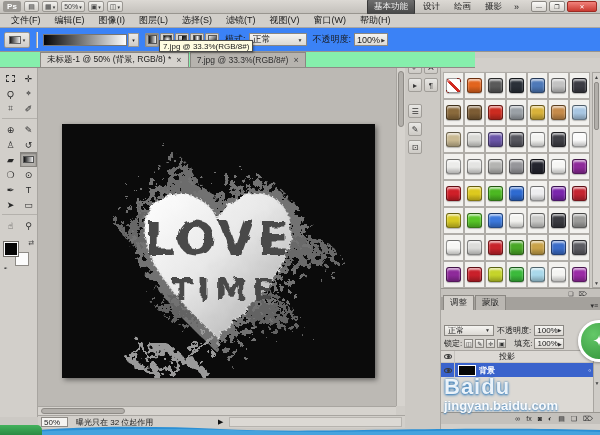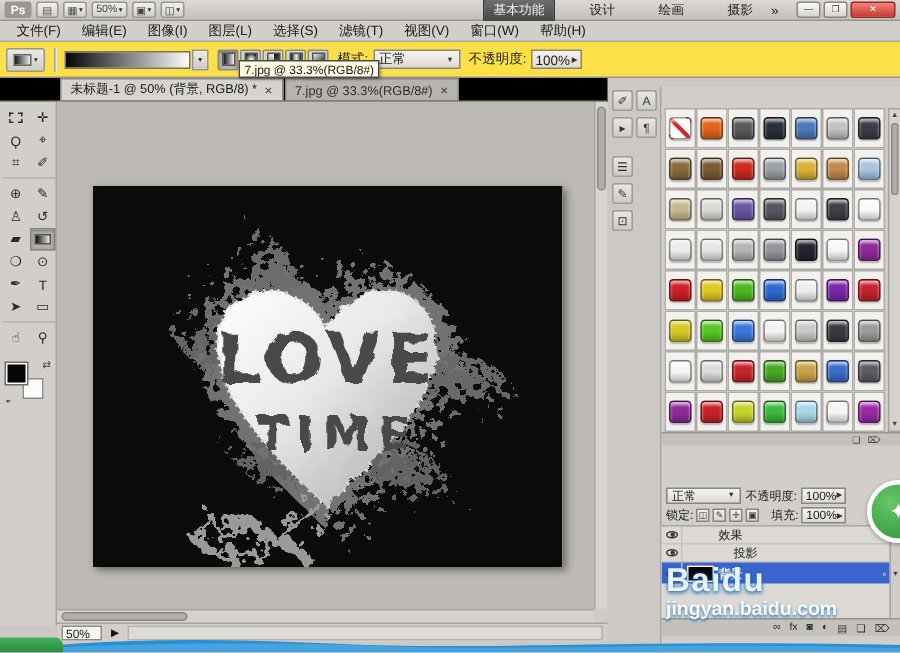--- a/index.html
+++ b/index.html
@@ -4,34 +4,34 @@
 <style>
   *{margin:0;padding:0;box-sizing:border-box}
   html,body{width:600px;height:435px;overflow:hidden}
   body{position:relative;font-family:"Liberation Sans","DejaVu Sans",sans-serif;font-size:9px;background:#ccc9c4;color:#1a1a1a}
 
   
   .titlebar{position:absolute;left:0;top:0;width:600px;height:14px;background:linear-gradient(#dcd9d4,#c4c1bc);border-bottom:1px solid #98958f;display:flex;align-items:center;gap:3px;padding:0 3px;z-index:5}
   .ps-logo{width:18px;height:11px;background:#9b9893;color:#fff;font-weight:bold;font-size:8px;display:flex;align-items:center;justify-content:center;border-radius:2px}
   .tb-icon{height:11px;min-width:15px;border:1px solid #9a9792;background:linear-gradient(#f1f0ed,#d2cfc9);font-size:7px;display:flex;align-items:center;justify-content:center;color:#444;border-radius:2px;padding:0 2px;gap:1px}
   .tb-drop{font-size:5px;color:#333}
-  .ws-group{margin-left:auto;display:flex;gap:17px;align-items:center}
+  .ws-group{margin-left:auto;display:flex;gap:2px;align-items:center}
   .ws-btn{padding:1px 6px;font-size:8.5px;border-radius:2px;color:#1a1a1a}
   .ws-btn.active{background:linear-gradient(#6e6e6e,#474747);color:#f0f0f0;border:1px solid #383838}
   .ws-more{font-size:9px;padding:0 3px}
   .win-controls{display:flex;gap:2px;margin-left:6px}
   .win-btn{width:16px;height:11px;border:1px solid #8a8782;background:linear-gradient(#fbfaf8,#d6d3ce);font-size:6px;display:flex;align-items:center;justify-content:center;border-radius:2px;color:#333}
   .win-btn.close{width:30px;background:linear-gradient(#f2837c,#c93a30);border-color:#9c2a22;color:#fff;font-weight:bold}
 
   
   .menubar{position:absolute;left:0;top:14px;width:600px;height:14px;background:#d2cfca;border-bottom:1px solid #aaa7a2;display:flex;align-items:center;padding-left:4px;z-index:5}
   .menu-item{padding:0 7px}
 
   
-  .optionsbar{position:absolute;left:0;top:28px;width:600px;height:24px;background:#fde047;border-bottom:1px solid #98958f;display:flex;align-items:center;gap:6px;padding:0 4px;z-index:5}
+  .optionsbar{position:absolute;left:0;top:28px;width:600px;height:24px;background:#3b82f6;border-bottom:1px solid #98958f;display:flex;align-items:center;gap:6px;padding:0 4px;z-index:5}
   .opt-tool{width:26px;height:16px;border:1px solid #9a9792;background:linear-gradient(#eceae7,#cfccc7);display:flex;align-items:center;justify-content:center;gap:2px;border-radius:2px}
   .mini-grad{width:12px;height:8px;border:1px solid #666;background:linear-gradient(90deg,#1a1a1a,#ececec)}
   .opt-sep{width:1px;height:16px;background:#a8a5a0;box-shadow:1px 0 0 #e8e7e4}
   .grad-preview-wrap{display:flex;align-items:center}
   .grad-preview{width:84px;height:12px;border:1px solid #78756f;background:linear-gradient(90deg,#050505,#fdfdfd)}
   .grad-drop{width:11px;height:14px;border:1px solid #9a9792;background:linear-gradient(#eceae7,#cfccc7);font-size:5px;display:flex;align-items:center;justify-content:center;margin-left:1px}
   .grad-types{display:flex;gap:1px}
   .gt{width:14px;height:14px;border:1px solid #8e8b86;background:#d6d3ce;display:flex;align-items:center;justify-content:center;border-radius:1px}
   .gt.sel{background:#b6b3ae;box-shadow:inset 0 1px 2px rgba(0,0,0,.35)}
   .gt i{display:block;width:9px;height:9px;border:1px solid #555}
@@ -42,21 +42,21 @@
   .gt-diamond i{background:linear-gradient(135deg,#eee,#111)}
   .mode-wrap{display:flex;align-items:center;gap:3px}
   .select-box{height:13px;border:1px solid #8a8782;background:linear-gradient(#f5f4f1,#dcd9d4);display:flex;align-items:center;justify-content:space-between;padding:0 3px;gap:4px}
   .sel-arrow{font-size:5px;color:#333}
   .num-box{width:34px;height:13px;border:1px solid #8a8782;background:linear-gradient(#f5f4f1,#dcd9d4);display:flex;align-items:center;justify-content:space-between;padding:0 2px}
   .chk{display:flex;align-items:center;gap:2px}
   .chk .box{width:8px;height:8px;border:1px solid #6a6a6a;background:#f8f8f6;font-size:7px;line-height:7px;text-align:center;color:#1a1a1a}
   .tooltip{position:absolute;left:159px;top:40px;height:12px;background:#fffce1;border:1px solid #4a4a4a;font-size:8px;padding:0 3px;display:flex;align-items:center;box-shadow:1px 1px 2px rgba(0,0,0,.35);z-index:50;white-space:nowrap}
 
   
-  .tabsbar{position:absolute;left:0;top:52px;width:405px;height:16px;background:#000000;border-bottom:1px solid #8e8b86;display:flex;align-items:flex-end;padding-left:40px;z-index:4}
+  .tabsbar{position:absolute;left:0;top:52px;width:475px;height:16px;background:#86efac;border-bottom:1px solid #8e8b86;display:flex;align-items:flex-end;padding-left:40px;z-index:4}
   .doc-tab{height:15px;display:flex;align-items:center;gap:5px;padding:0 6px;font-size:8.5px;border:1px solid #8a8782;border-bottom:none;margin-right:1px;white-space:nowrap}
   .doc-tab.active{background:#d6d3ce}
   .doc-tab.inactive{background:#b6b3ae;color:#2e2e2e}
   .tab-close{font-size:9px;color:#444}
 
   
   .toolbox{position:absolute;left:0;top:68px;width:38px;height:349px;background:#d2cfca;border-right:1px solid #a8a5a0;padding:3px 1px 0 2px;z-index:4}
   .tool-grid{display:grid;grid-template-columns:17px 17px;gap:0 1px}
   .tool{height:15px;display:flex;align-items:center;justify-content:center;font-size:9px;color:#2a2a2a}
   .tool.selected{background:#b2afaa;border:1px solid #86837e;box-shadow:inset 0 1px 2px rgba(0,0,0,.3)}
@@ -116,21 +116,21 @@
   .blend-row{position:absolute;left:0;top:265px;width:160px;height:14px;display:flex;align-items:center;gap:3px;padding:0 3px;font-size:8px}
   .lock-row{position:absolute;left:0;top:279px;width:160px;height:13px;display:flex;align-items:center;gap:2px;padding:0 3px;font-size:8px}
   .lock-icon{width:9px;height:9px;border:1px solid #8a8782;background:linear-gradient(#f0efec,#d6d3ce);font-size:6px;display:flex;align-items:center;justify-content:center;color:#333}
 
   .layer-list{position:absolute;left:0;top:292px;width:160px;height:62px;background:#dcd9d4;border-top:1px solid #a8a5a0;overflow:hidden}
   .lrow{height:12px;display:flex;align-items:center;border-bottom:1px solid #c6c3be;font-size:8px}
   .eyecell{width:14px;height:100%;border-right:1px solid #c6c3be;display:flex;align-items:center;justify-content:center;flex:none}
   .eye{width:8px;height:5px;border:1px solid #3a3a3a;border-radius:50%;position:relative}
   .eye::after{content:"";position:absolute;left:2px;top:0;width:3px;height:3px;background:#3a3a3a;border-radius:50%}
   .lrow.effects .lname{margin-left:24px}
-  .lrow.effect .lname{margin-left:34px}
+  .lrow.effect .lname{margin-left:44px}
   .lrow.selected{height:14px;background:#3a63cc;color:#fff;border-bottom:none;font-weight:bold}
   .lthumb{width:18px;height:11px;background:#060606;border:1px solid #fff;margin:0 3px;flex:none}
   .lbadge{margin-left:auto;margin-right:10px;font-size:8px;color:#fff}
   .llscroll{position:absolute;right:0;top:292px;width:7px;height:62px;background:#cfccc7;border-left:1px solid #a8a5a0;font-size:5px;text-align:center;color:#444;line-height:6px}
   .lbuttons{position:absolute;left:0;top:354px;width:160px;height:12px;background:#c4c1bc;border-top:1px solid #98958f;display:flex;align-items:center;justify-content:flex-end;gap:6px;padding:0 8px;font-size:7px;color:#2e2e2e}
 
   
   .wm-title{position:absolute;left:444px;top:374px;font-size:22px;font-weight:bold;color:rgba(255,255,255,.9);text-shadow:0 1px 3px rgba(27,111,184,.95),0 0 2px rgba(27,111,184,.8);z-index:60;letter-spacing:1px}
   .wm-url{position:absolute;left:444px;top:398px;font-size:13px;font-weight:bold;color:rgba(255,255,255,.95);text-shadow:0 1px 2px rgba(27,111,184,.95);z-index:60}
   .wm-logo{position:absolute;left:578px;top:320px;width:42px;height:42px;border-radius:50%;background:radial-gradient(circle at 35% 32%,#64c868,#2e8f36);border:3px solid #fff;box-shadow:0 1px 3px rgba(0,0,0,.35);display:flex;align-items:center;justify-content:center;color:#fff;font-size:15px;z-index:60}
@@ -360,20 +360,21 @@
       <div class="vthumb"></div>
     </div>
   <div class="hscroll">
       <div class="hthumb"></div>
     </div>
   <div class="scroll-corner"></div>
 </div>
 
 <div class="statusbar">
   <span class="status-zoom">50%</span>
+  <span class="status-msg">曝光只在 32 位起作用</span>
   <span class="status-expand">▶</span>
   <span class="status-rest"></span>
 </div>
 
 <div class="dockstrip">
   <div class="dock-col1" id="dockcol1">
       <div class="dock-icon">✐</div>
       <div class="dock-icon">▸</div>
       <div class="dock-gap"></div>
       <div class="dock-icon">☰</div>
@@ -562,20 +563,25 @@
       <span class="ss-up">▲</span>
       <span class="ss-thumb"></span>
       <span class="ss-down">▼</span>
     </div>
   </div>
   <div class="styles-footer" id="stylesfooter">
       <span>❏</span>
       <span>⌦</span>
     </div>
 
+  <div class="ptabs adjtabs" id="adj-tabs">
+      <span class="ptab active">调整</span>
+      <span class="ptab">蒙版</span>
+      <span class="pmenu">▾≡</span>
+    </div>
 
   <div class="blend-row">
     <span class="select-box" style="width:50px;height:11px">
         <span>正常</span>
         <span class="sel-arrow">▼</span>
       </span>
     <span>不透明度:</span>
     <span class="num-box" style="width:30px;height:11px">
         <span>100%</span>
         <span class="sel-arrow">▶</span>
@@ -589,26 +595,20 @@
         <span class="lock-icon">✛</span>
         <span class="lock-icon">▣</span>
       </span>
     <span style="margin-left:6px">填充:</span>
     <span class="num-box" style="width:30px;height:11px">
         <span>100%</span>
         <span class="sel-arrow">▶</span>
       </span>
   </div>
   <div class="layer-list" id="layerlist">
-      <div class="lrow effects">
-        <span class="eyecell">
-          <span class="eye"></span>
-        </span>
-        <span class="lname">效果</span>
-      </div>
       <div class="lrow effect">
         <span class="eyecell">
           <span class="eye"></span>
         </span>
         <span class="lname">投影</span>
       </div>
       <div class="lrow layer selected">
         <span class="eyecell">
           <span class="eye"></span>
         </span>

